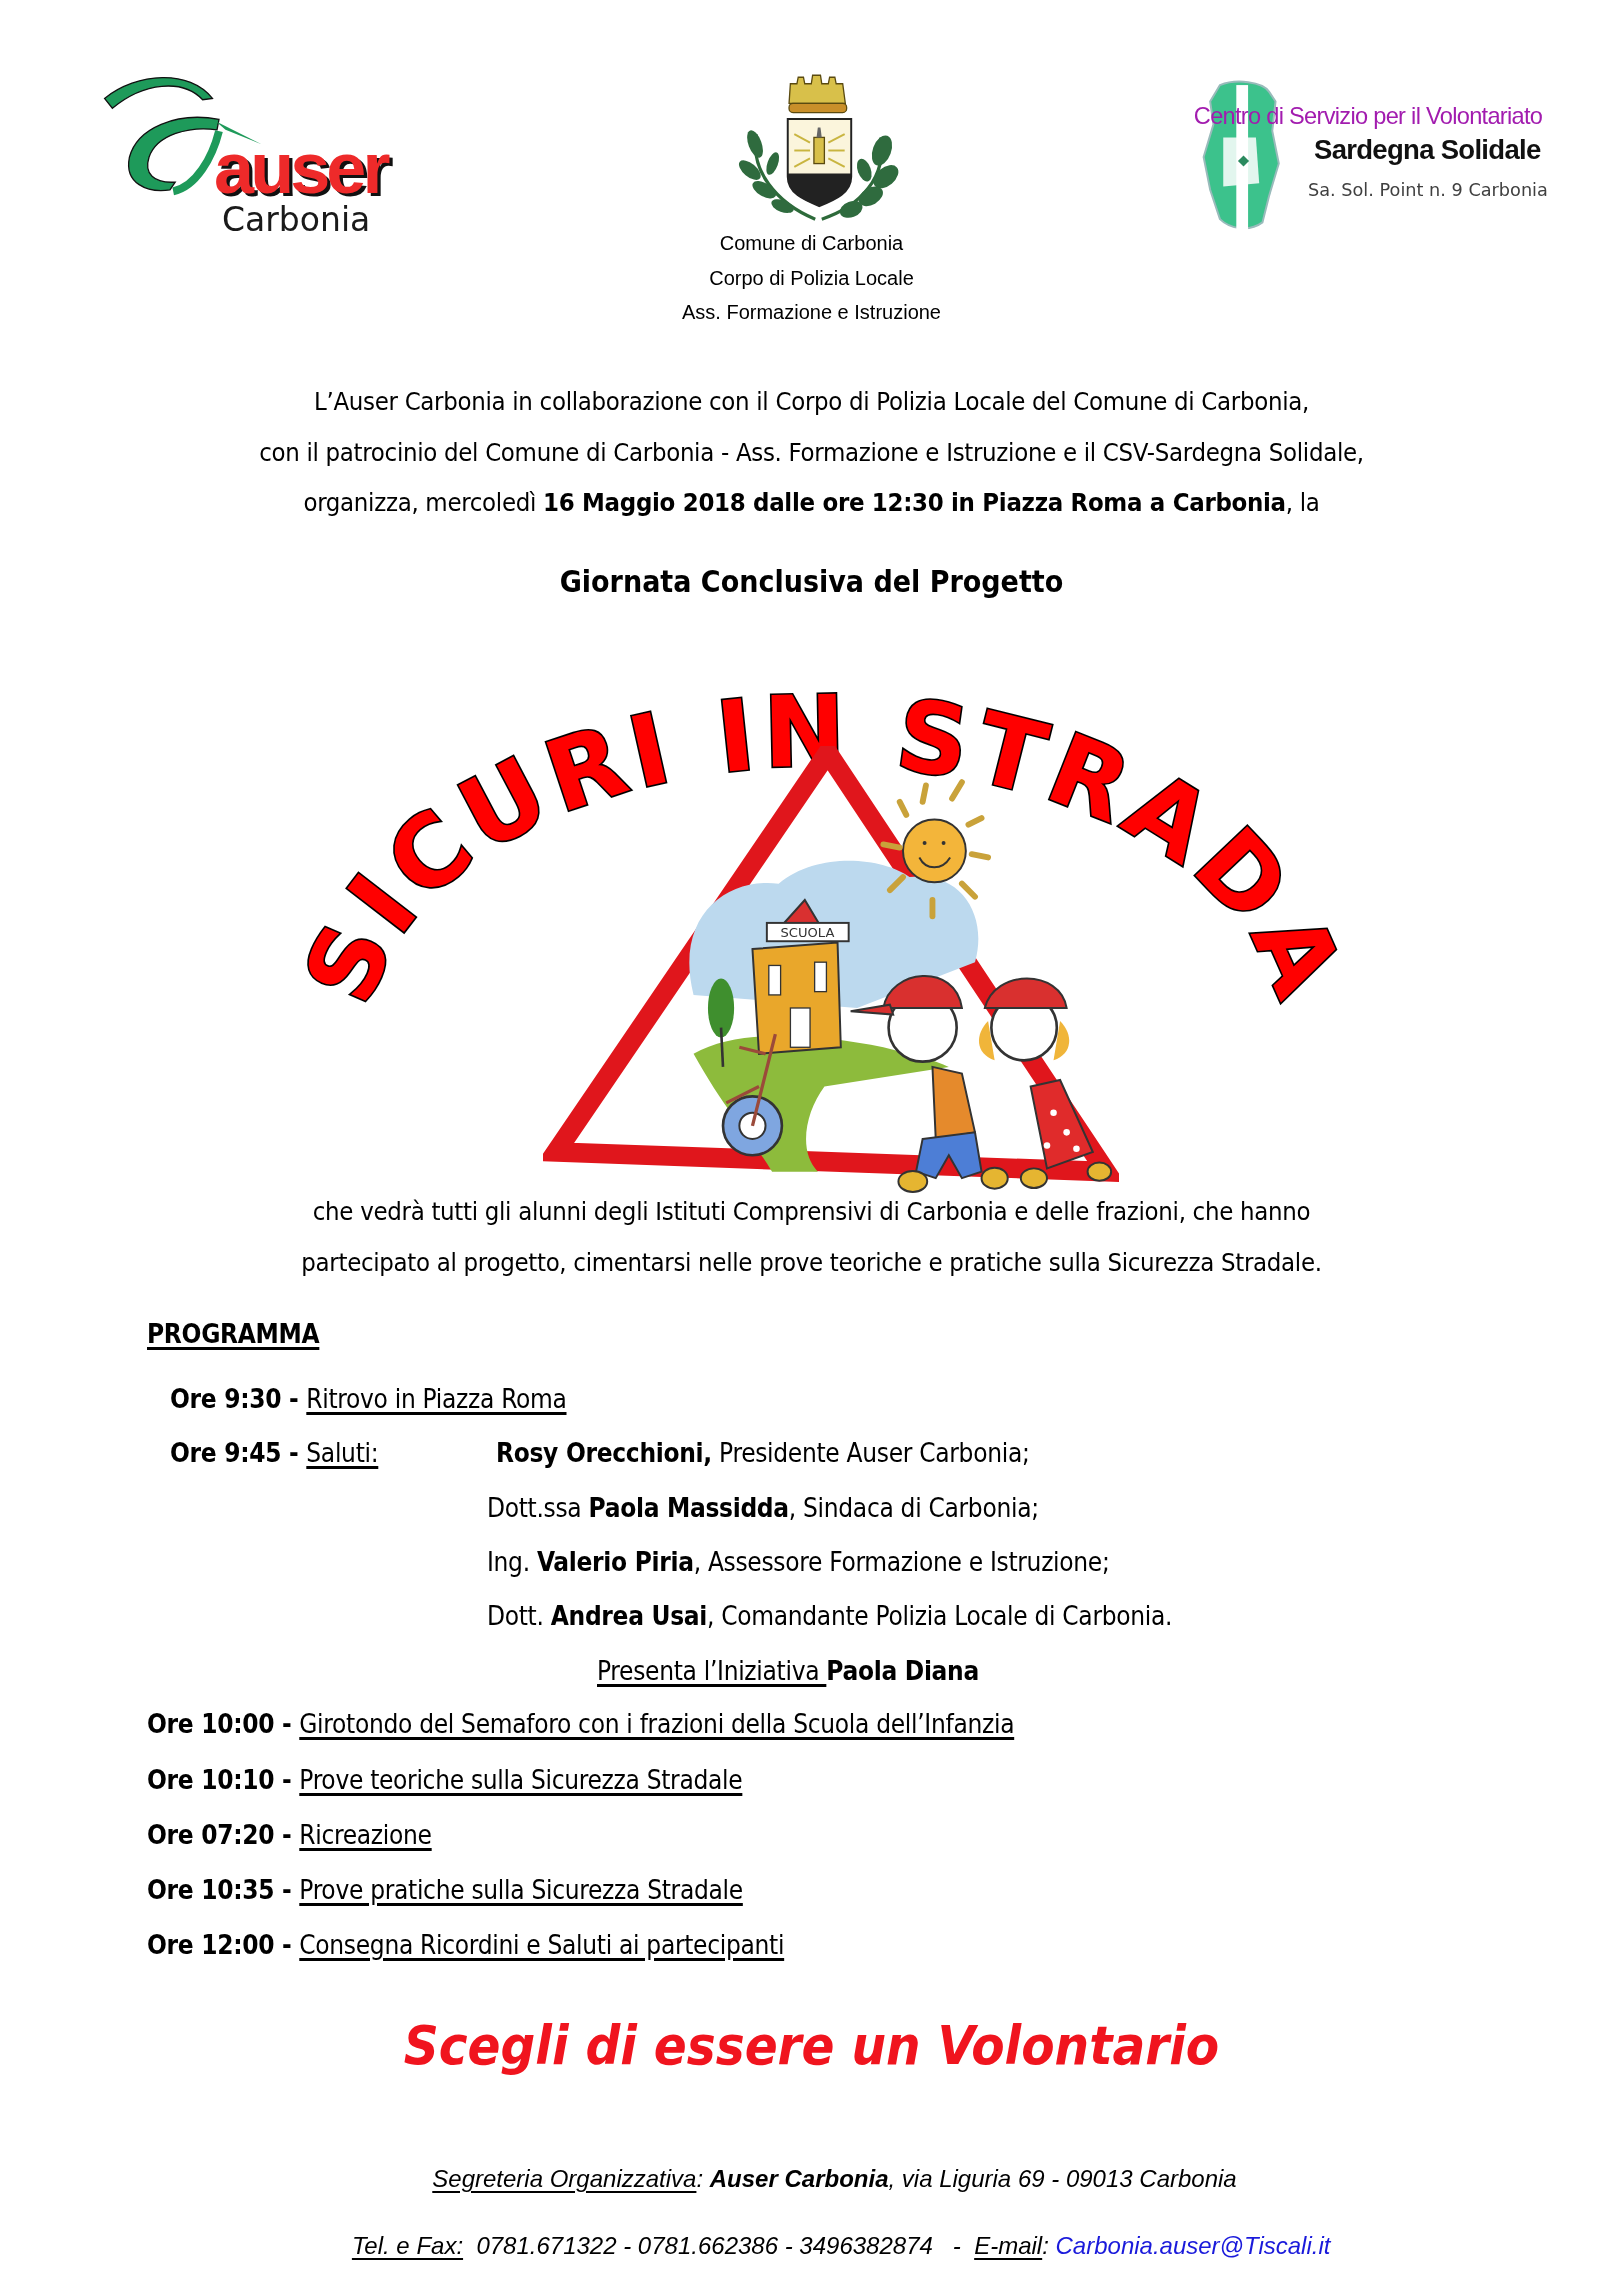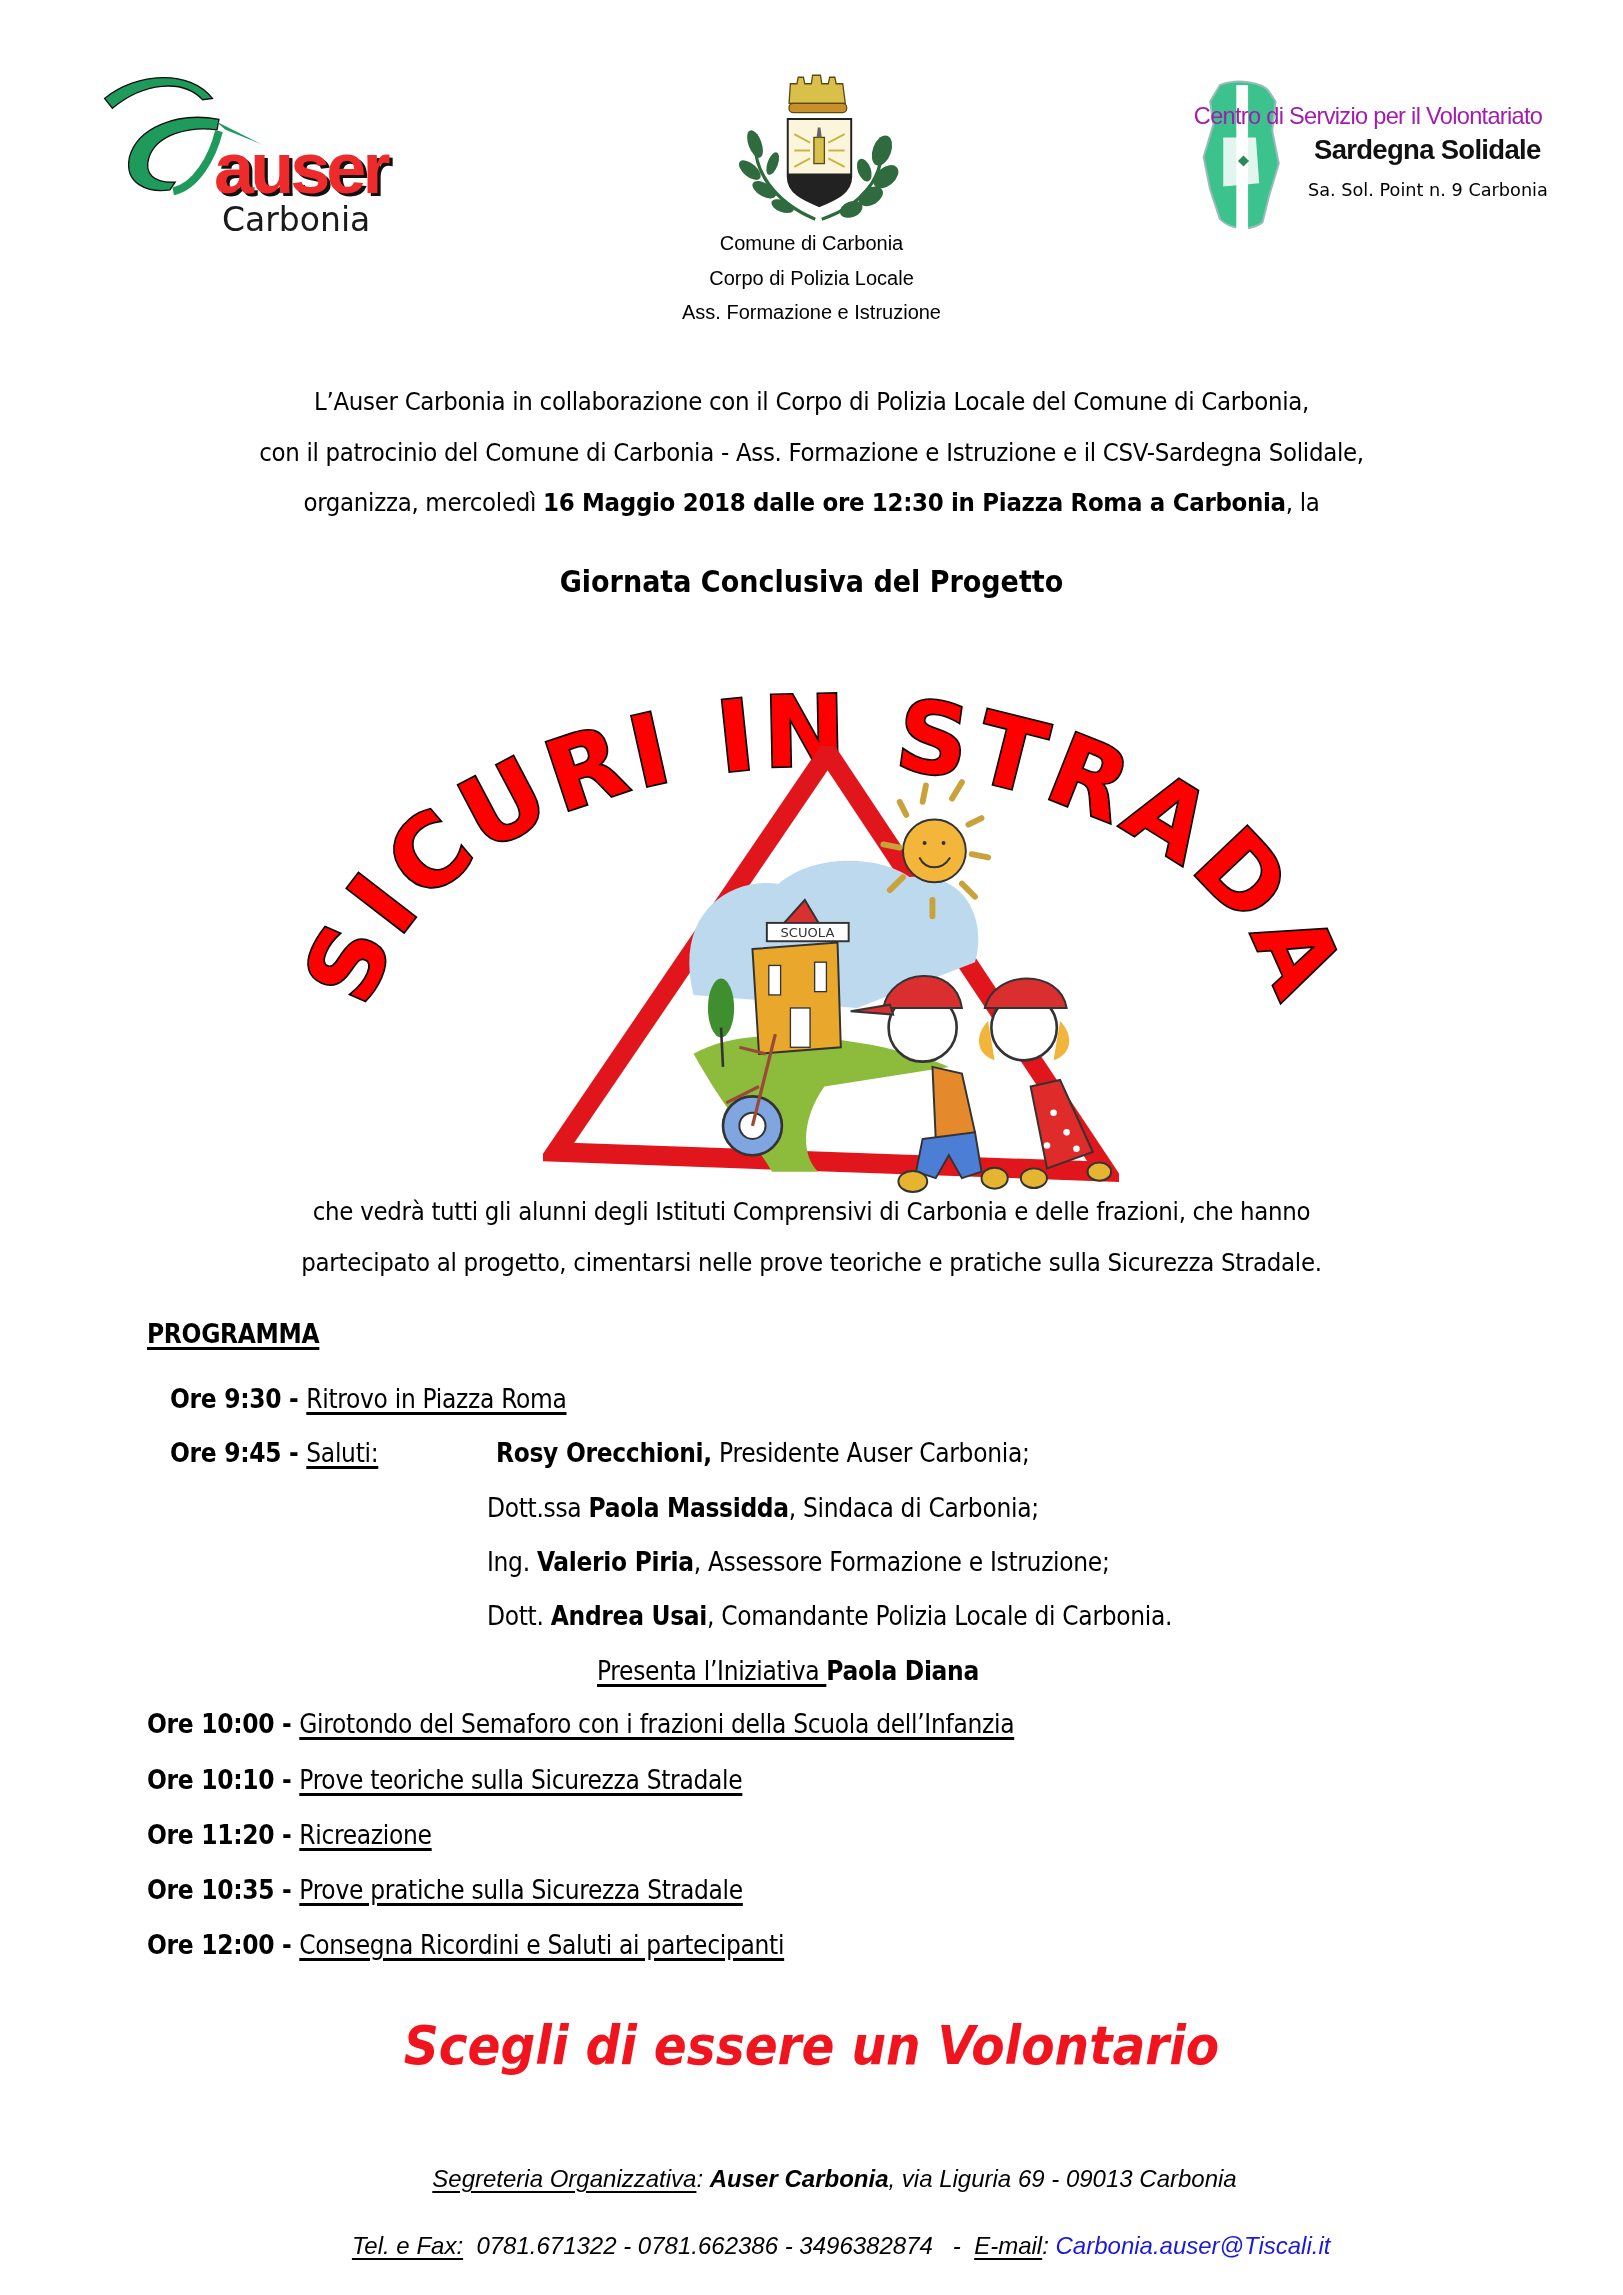--- a/index.html
+++ b/index.html
@@ -91,21 +91,21 @@
 
 <div id="csv-logo" class="abs">
   <svg width="340" height="170" viewBox="0 0 520 260">
     <path d="M55 20 C 80 10, 120 15, 130 30 L 140 45 L 135 90 L 145 140 L 130 190 L 120 230 C 100 245, 70 240, 55 225 L 40 180 L 30 130 L 45 80 L 40 45 Z" fill="#3cc28c" stroke="#9bb" stroke-width="3"></path>
     <rect x="80" y="20" width="18" height="230" fill="#fff"></rect>
     <path d="M60 100 L 110 100 L 115 170 L 60 175 Z" fill="#fff" opacity="0.85"></path>
     <rect x="85" y="130" width="12" height="12" fill="#2a8a5e" transform="rotate(45 91 136)"></rect>
   </svg>
   <div class="abs arial" style="left:9.8px; top:31px; font-size:23.6px; font-stretch:condensed; color:#a21caf; white-space:nowrap; letter-spacing:-0.7px;">Centro di Servizio per il Volontariato</div>
   <div class="abs arial" style="left:130px; top:62px; font-size:27.5px; font-weight:bold; color:#111; white-space:nowrap; letter-spacing:-0.7px;">Sardegna Solidale</div>
-  <div class="abs" style="left:124px; top:108px; font-family:'DejaVu Sans',sans-serif; font-size:17.7px; color:#000000; white-space:nowrap;">Sa. Sol. Point n. 9 Carbonia</div>
+  <div class="abs" style="left:124px; top:108px; font-family:'DejaVu Sans',sans-serif; font-size:17.7px; color:#404040; white-space:nowrap;">Sa. Sol. Point n. 9 Carbonia</div>
 </div>
 
 <div class="center-line comic intro" style="top:386px;">L’Auser Carbonia in collaborazione con il Corpo di Polizia Locale del Comune di Carbonia,</div>
 <div class="center-line comic intro" style="top:437px;">con il patrocinio del Comune di Carbonia - Ass. Formazione e Istruzione e il CSV-Sardegna Solidale,</div>
 <div class="center-line comic intro" style="top:487px;">
   <span>organizza, mercoledì </span><b>16 Maggio 2018 dalle ore 12:30 in Piazza Roma a Carbonia</b><span>, la</span>
 </div>
 
 <div class="center-line comic giornata" style="top:564px;">Giornata Conclusiva del Progetto</div>
 
@@ -216,21 +216,21 @@
   <span class="u">Presenta l’Iniziativa </span><b>Paola Diana</b>
 </div>
 
 <div class="abs comic prog" style="left:147px; top:1709px;">
   <b>Ore 10:00 - </b><span class="u">Girotondo del Semaforo con i frazioni della Scuola dell’Infanzia</span>
 </div>
 <div class="abs comic prog" style="left:147px; top:1765px;">
   <b>Ore 10:10 - </b><span class="u">Prove teoriche sulla Sicurezza Stradale</span>
 </div>
 <div class="abs comic prog" style="left:147px; top:1820px;">
-  <b>Ore 11:20 - </b><span class="u">Ricreazione</span>
+  <b>Ore 07:20 - </b><span class="u">Ricreazione</span>
 </div>
 <div class="abs comic prog" style="left:147px; top:1875px;">
   <b>Ore 10:35 - </b><span class="u">Prove pratiche sulla Sicurezza Stradale</span>
 </div>
 <div class="abs comic prog" style="left:147px; top:1930px;">
   <b>Ore 12:00 - </b><span class="u">Consegna Ricordini e Saluti ai partecipanti</span>
 </div>
 
 <div class="center-line comic slogan" style="top:2014px;">Scegli di essere un Volontario</div>
 

